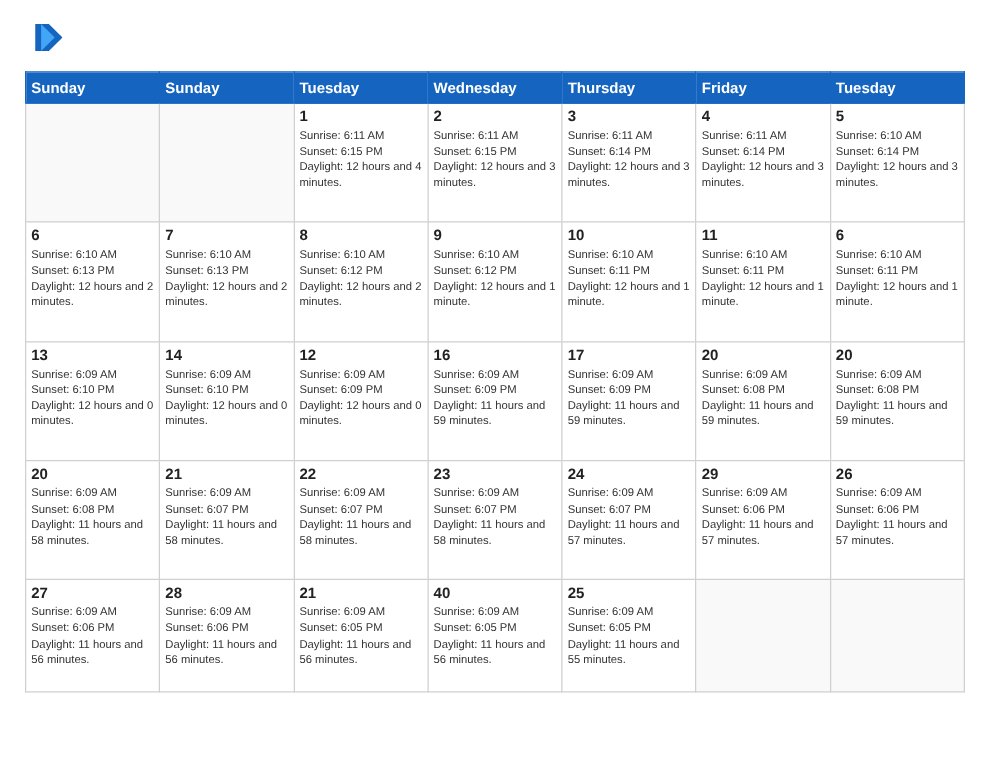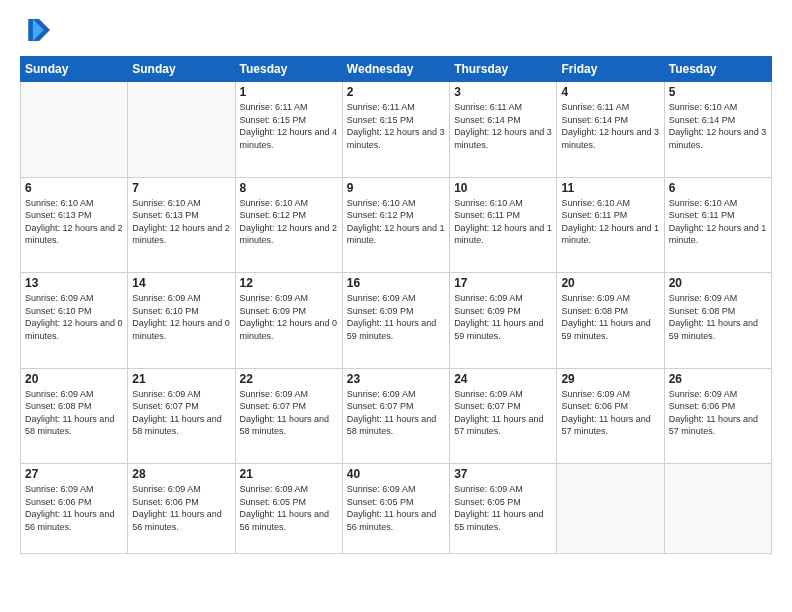--- a/index.html
+++ b/index.html
@@ -320,21 +320,21 @@
 Sunset: 6:05 PM
 Daylight: 11 hours and 56 minutes.</div>
           </td>
           <td>
             <span class="day-num">40</span>
             <div class="day-detail" style="white-space: pre-line;">Sunrise: 6:09 AM
 Sunset: 6:05 PM
 Daylight: 11 hours and 56 minutes.</div>
           </td>
           <td>
-            <span class="day-num">37</span>
+            <span class="day-num">25</span>
             <div class="day-detail" style="white-space: pre-line;">Sunrise: 6:09 AM
 Sunset: 6:05 PM
 Daylight: 11 hours and 55 minutes.</div>
           </td>
           <td class="empty-cell"></td>
           <td class="empty-cell"></td>
         </tr>
       </tbody>
   </table>
 </div>

